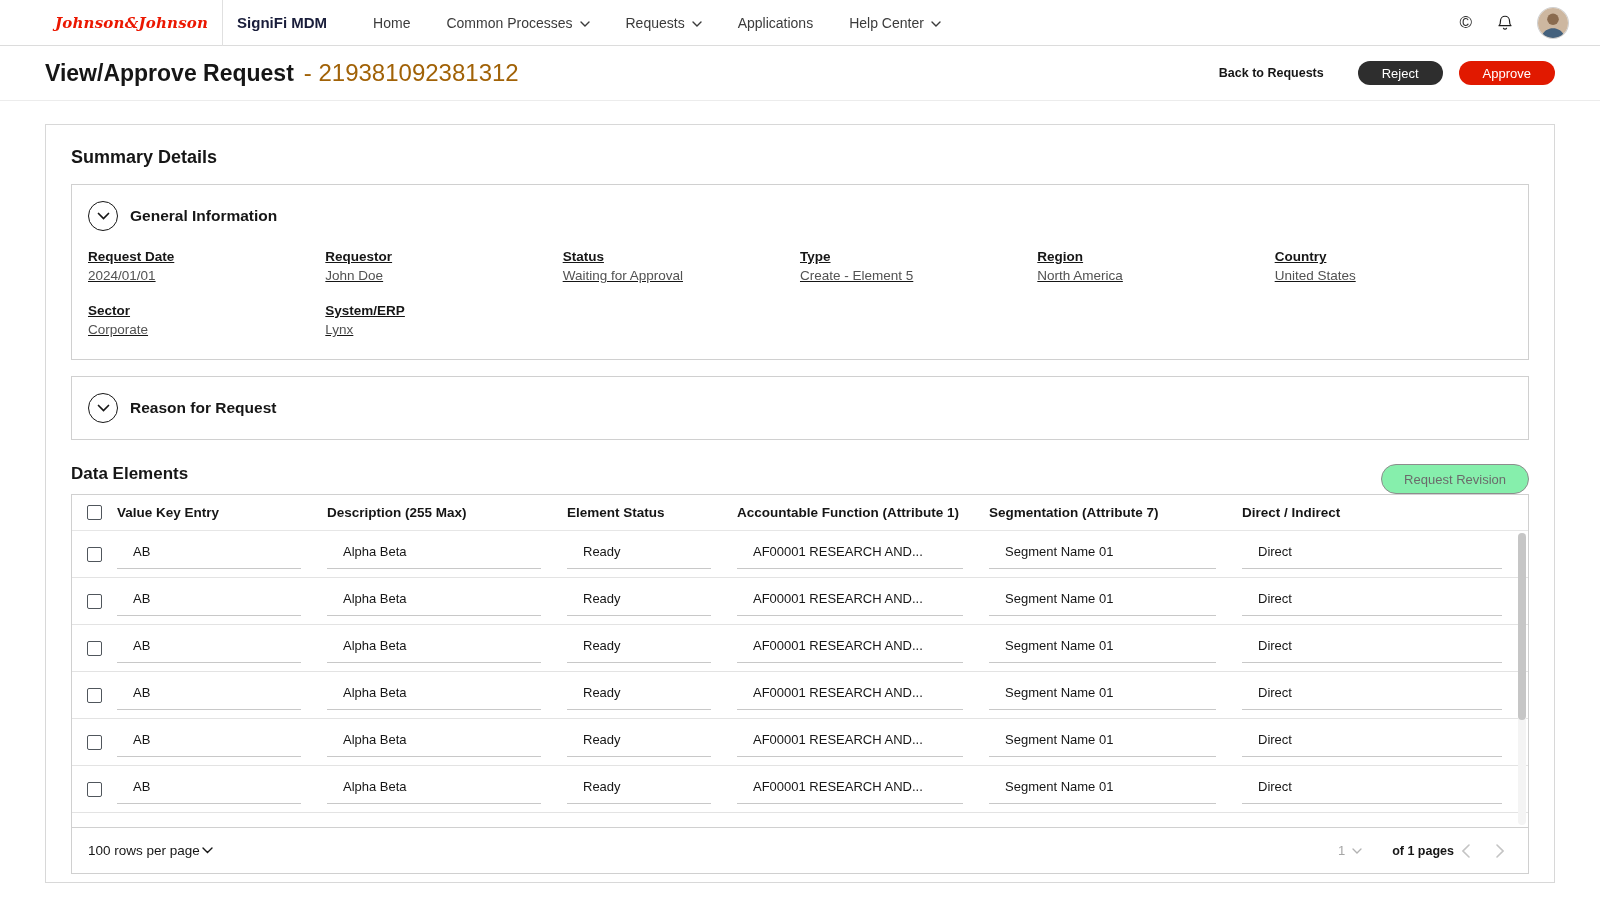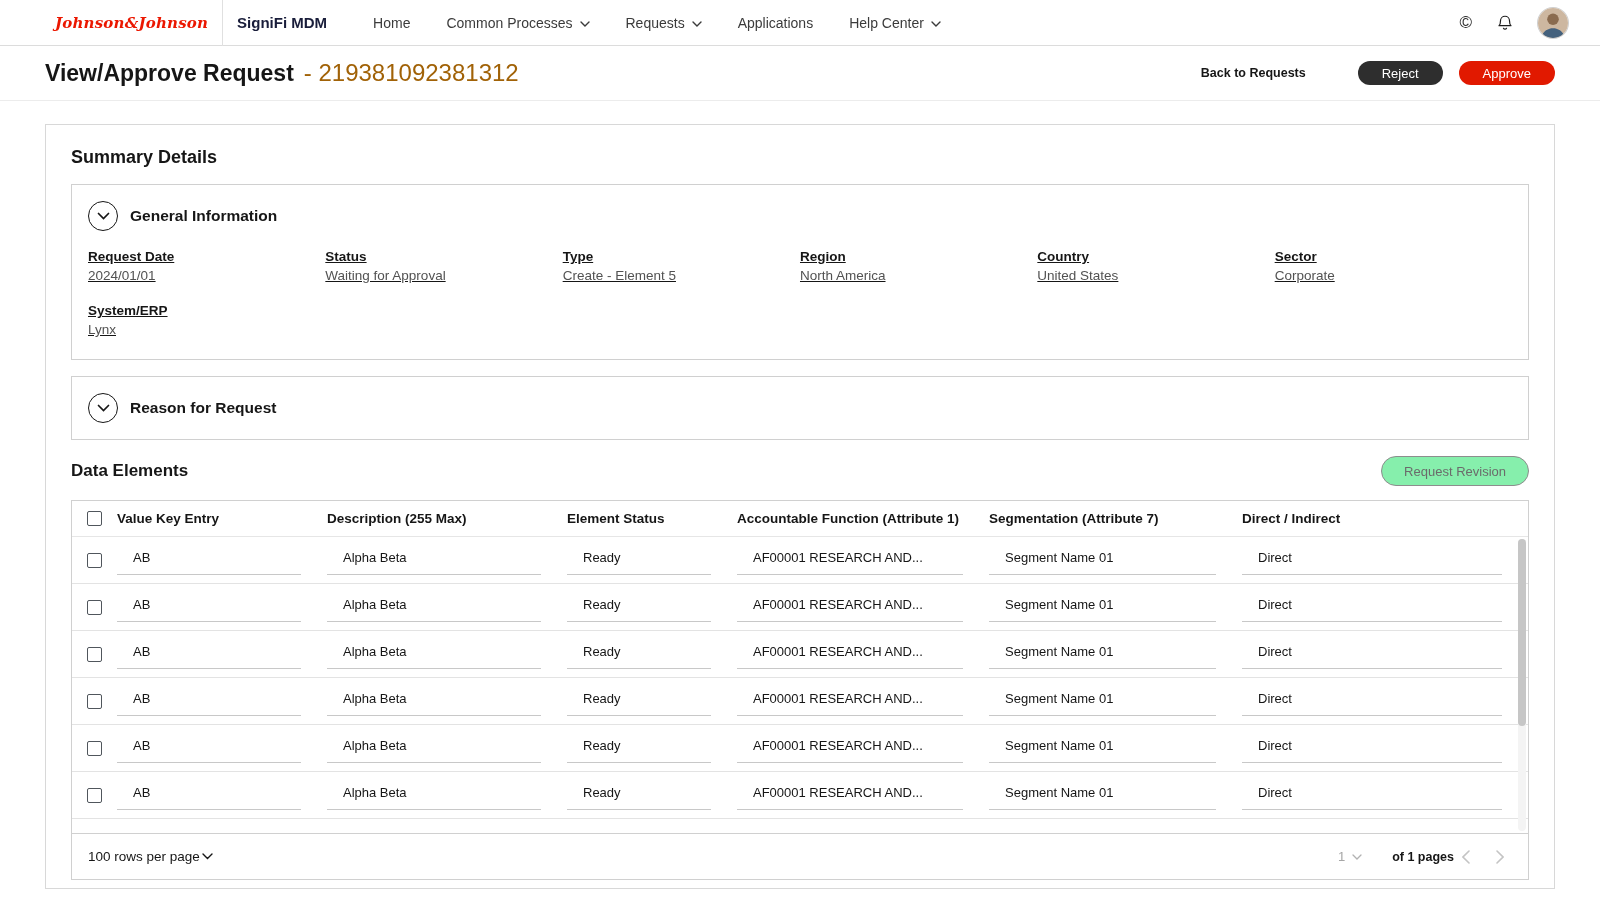--- a/index.html
+++ b/index.html
@@ -31,21 +31,21 @@
   .copyright{font-size:17px;color:#2b2b2b;line-height:1;}
   .avatar{width:30px;height:30px;border-radius:50%;overflow:hidden;display:block;cursor:pointer;
     box-shadow:0 0 0 1px #d0d0d0;}
 
   
   .page-header{height:55px;display:flex;align-items:center;padding:0 45px;border-bottom:1px solid #ececec;}
   .page-header h1{font-size:23px;font-weight:400;display:flex;align-items:center;gap:10px;}
   .t-bold{font-weight:bold;}
   .t-id{font-size:24px;color:#a16207;}
   .header-actions{margin-left:auto;display:flex;align-items:center;gap:16px;}
-  .back-link{font-size:12.5px;font-weight:bold;color:var(--text);cursor:pointer;margin-right:36px;white-space:nowrap;padding-left:24px;}
+  .back-link{font-size:12.5px;font-weight:bold;color:var(--text);cursor:pointer;margin-right:18px;white-space:nowrap;padding-left:24px;}
   .btn{border:none;height:24px;border-radius:16px;font-size:13px;cursor:pointer;
     font-family:"Liberation Sans",sans-serif;padding:0 24px;white-space:nowrap;}
   .btn-dark{background:var(--reject-dark);color:#fff;}
   .btn-red{background:var(--approve-red);color:#fff;}
   .btn-outline{background:#86efac;border:1px solid #8d8d8d;color:#6b6b6b;height:30px;border-radius:15px;padding:0 22px;}
 
   
   .card{margin:23px 45px 0;border:1px solid var(--border);background:#fff;padding:22px 25px 8px;}
   .card h2{font-size:18px;font-weight:bold;}
 
@@ -54,24 +54,24 @@
   .collapse-btn{width:30px;height:30px;border-radius:50%;border:1.5px solid #161616;background:#fff;
     display:flex;align-items:center;justify-content:center;cursor:pointer;flex:0 0 auto;}
   .box-head h3{font-size:15.5px;font-weight:bold;}
   .reason-box{padding:16px 16px 16px;}
 
   .fields-grid{display:grid;grid-template-columns:repeat(6,1fr);row-gap:20px;margin-top:18px;text-decoration:underline;}
   .f-label{font-size:13.5px;font-weight:bold;}
   .f-value{font-size:13.5px;color:var(--text-soft);margin-top:4px;}
 
   
-  .de-header{display:flex;align-items:center;justify-content:space-between;margin-top:16px;}
+  .de-header{display:flex;align-items:flex-start;justify-content:space-between;margin-top:24px;}
   .de-header h2{font-size:17px;}
 
-  .table{border:1px solid #d0d0d0;margin-top:14px;}
+  .table{border:1px solid #d0d0d0;}
   .thead{display:grid;grid-template-columns:var(--cols);align-items:center;height:36px;
     font-size:13.5px;font-weight:bold;border-bottom:1px solid var(--border-light);}
   .cb-cell{display:flex;justify-content:center;align-items:center;}
   .checkbox{width:15px;height:15px;border:1.5px solid #50565c;border-radius:2px;background:#fff;
     display:inline-block;cursor:pointer;}
   .tbody{position:relative;height:296px;overflow:hidden;}
   .trow{display:grid;grid-template-columns:var(--cols);align-items:center;height:47px;
     border-bottom:1px solid #e3e3e3;}
   .cell-inner{display:block;margin-right:26px;padding:5px 0 9px 16px;font-size:13px;
     border-bottom:1px solid #c8c8c8;white-space:nowrap;overflow:hidden;}
@@ -168,20 +168,24 @@
           </svg>
       </button>
       <h3>General Information</h3>
     </div>
     <div class="fields-grid" id="general-fields">
   <div class="field">
     <div class="f-label">Request Date</div>
     <div class="f-value">2024/01/01</div>
   </div>
 
+  <div class="field">
+    <div class="f-label">Requestor</div>
+    <div class="f-value">John Doe</div>
+  </div>
 
   <div class="field">
     <div class="f-label">Status</div>
     <div class="f-value">Waiting for Approval</div>
   </div>
 
   <div class="field">
     <div class="f-label">Type</div>
     <div class="f-value">Create - Element 5</div>
   </div>

